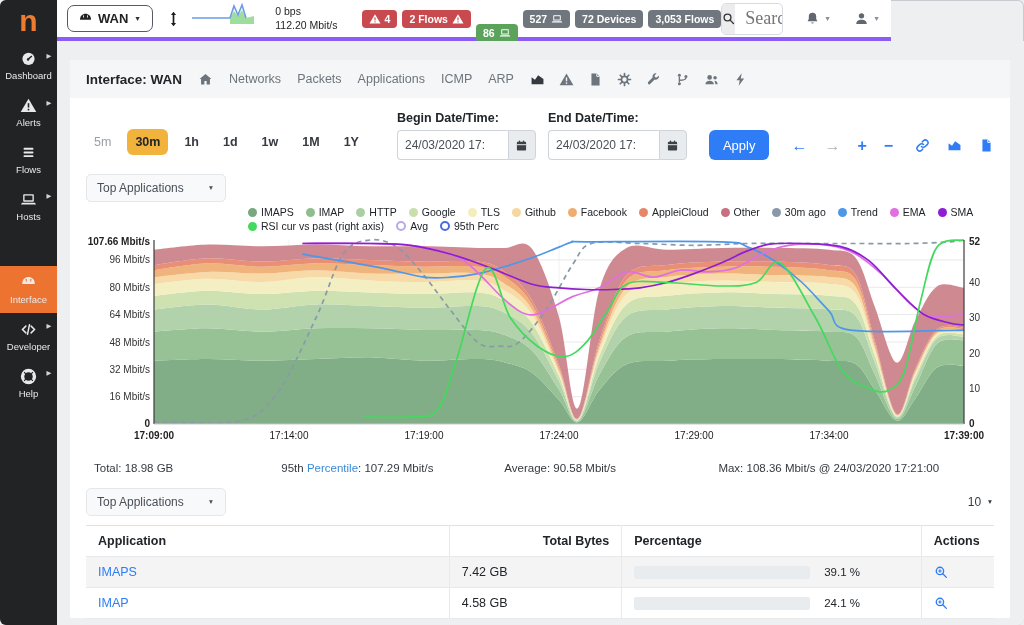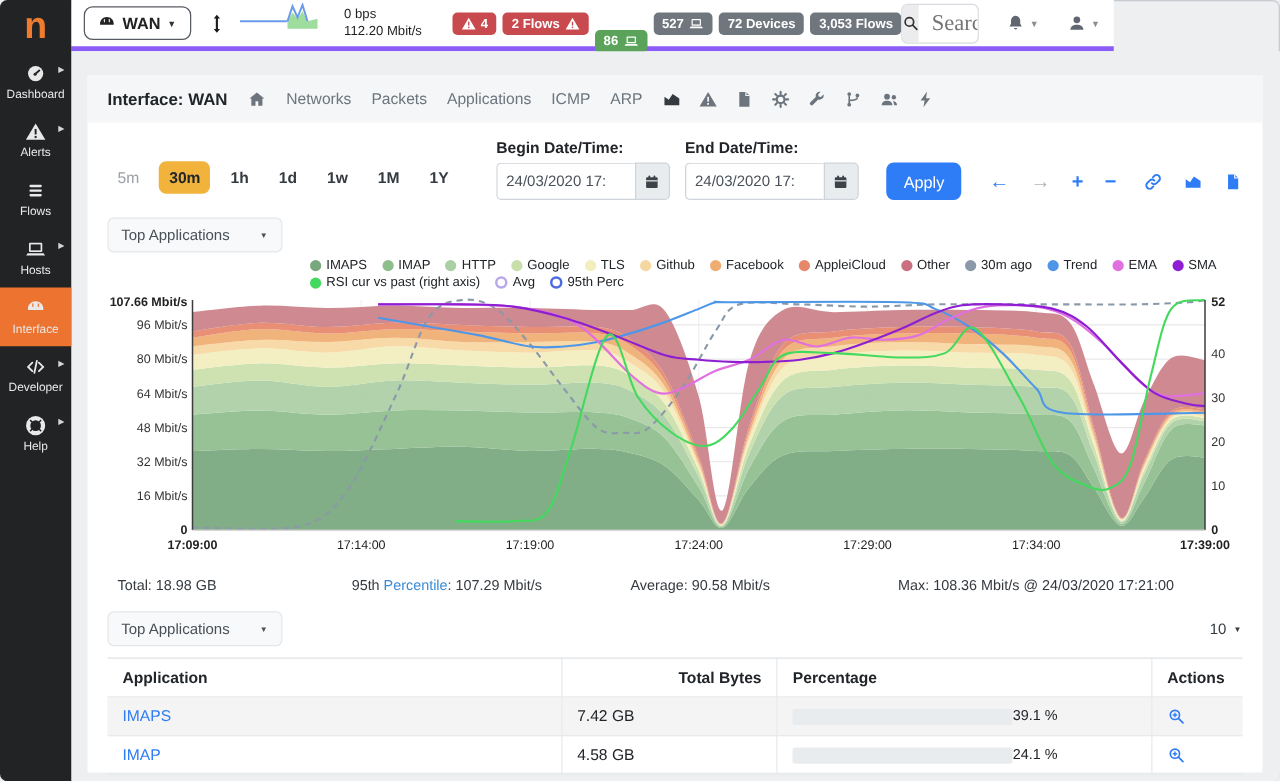--- a/index.html
+++ b/index.html
@@ -4,21 +4,21 @@
 <style>
   html,body{margin:0;padding:0;}
   body{width:1024px;height:625px;overflow:hidden;font-family:"Liberation Sans",sans-serif;background:#edeff1;}
   .viewport{position:relative;width:1024px;height:625px;box-shadow:inset 0 0 0 1px #c7cbd0;border-radius:6px;overflow:hidden;}
   
   .sidebar{position:absolute;left:0;top:0;width:57px;height:625px;background:#222325;z-index:5;display:flex;flex-direction:column;}
   .logo{height:42px;display:flex;align-items:center;justify-content:center;color:#ee7b2e;font-size:30px;font-weight:bold;cursor:pointer;}
   .side-item{position:relative;height:47px;display:flex;flex-direction:column;align-items:center;justify-content:center;color:#e9e9e9;cursor:pointer;}
   .side-item .lbl{font-size:9.5px;margin-top:3px;}
   .side-item svg{width:17px;height:17px;}
-  .side-item.active{background:#ec7330;}
+  .side-item.active{background:#ec7330;margin-top:36px;}
   .side-caret{position:absolute;right:5px;top:9px;font-size:8px;color:#d5d5d5;}
   
   .navbar{position:absolute;left:57px;top:0;width:834px;height:41px;background:#fff;border-bottom:4px solid #8b5cf6;display:flex;align-items:center;padding:0 10px;box-sizing:border-box;}
   .wan-btn{display:flex;align-items:center;gap:5px;background:#fff;border:1px solid #565b61;border-radius:7px;padding:5px 10px;font-size:13px;font-weight:bold;color:#222;cursor:pointer;font-family:inherit;}
   .wan-btn svg{width:15px;height:15px;color:#222;}
   .wan-btn .caret{font-size:9px;color:#333;}
   .updown{margin:0 8px 0 12px;color:#1b1b1b;}
   .updown svg{width:17px;height:20px;}
   .spark{margin-right:5px;}
   .thru{font-size:10.5px;color:#1f1f1f;line-height:1.25;margin-right:24px;white-space:nowrap;}
@@ -77,21 +77,21 @@
   .pagesize .caret{font-size:8px;}
   table.apps{border-collapse:collapse;margin:9px 16px 0;width:908px;table-layout:fixed;font-size:12.5px;}
   table.apps th,table.apps td{border:1px solid #e7e9eb;border-left:none;border-right:1px solid #e7e9eb;padding:8px 12px;}
   table.apps th:last-child,table.apps td:last-child{border-right:none;}
   table.apps th:first-child,table.apps td:first-child{border-left:none;}
   table.apps th{text-align:left;color:#212529;border-top:1px solid #dee2e6;}
   table.apps th.r{text-align:right;}
   table.apps tr.odd td{background:#f4f4f5;}
   td.bytes{color:#212529;}
   td.app a{color:#2e7cf6;text-decoration:none;cursor:pointer;}
-  .pct-cell{display:flex;align-items:center;}
+  .pct-cell{display:flex;align-items:center;gap:14px;}
   .bar-track{width:176px;height:13px;background:#e9ecef;border-radius:2px;overflow:hidden;flex:none;}
   .bar-fill{height:100%;background:#f2b33d;}
   .pct-lbl{color:#212529;font-size:11.5px;}
   td.act{text-align:center;color:#2e7cf6;}
   td.act svg{width:14px;height:14px;cursor:pointer;}
   .ic{display:block;}
 </style>
 </head>
 <body>
 

